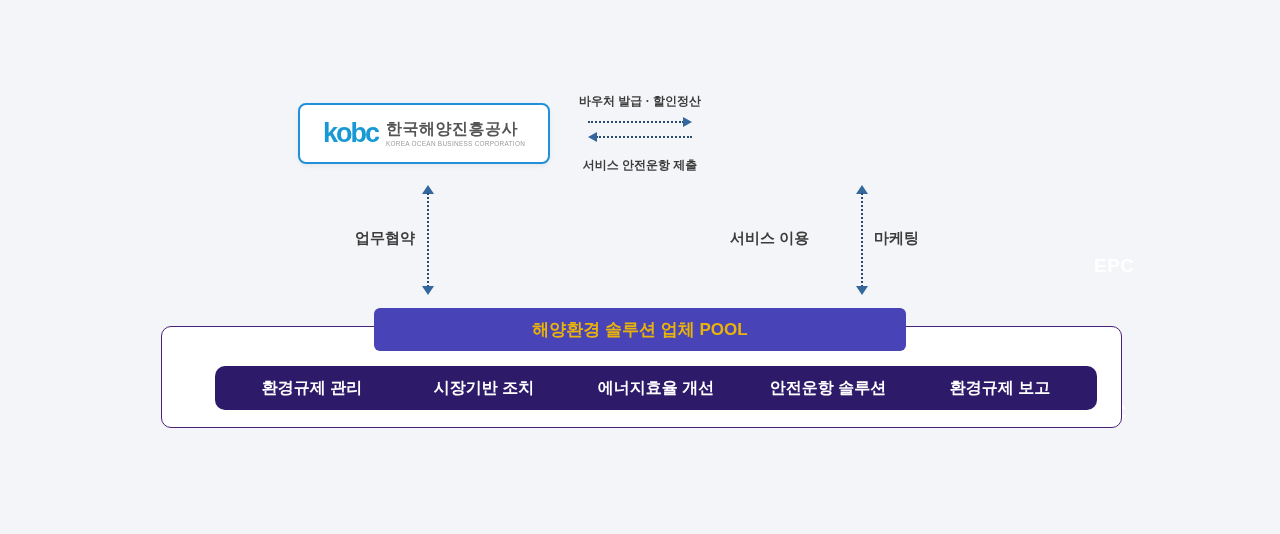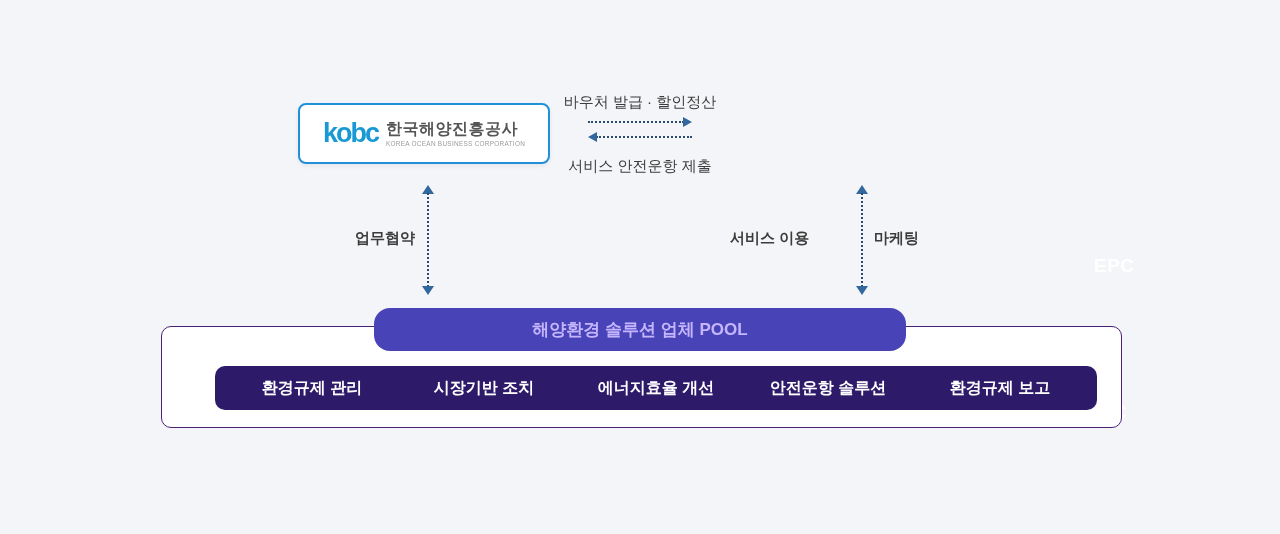--- a/index.html
+++ b/index.html
@@ -27,21 +27,21 @@
   .kobc-names{display:flex;flex-direction:column;align-items:flex-start;line-height:1.15;}
   .kobc-ko{font-size:16px;font-weight:700;color:#555;letter-spacing:0.5px;}
   .kobc-en{font-size:6.4px;color:var(--text-gray);letter-spacing:0.3px;margin-top:2px;}
 
   .shipper-box{position:absolute;left:734px;top:103px;width:250px;height:62px;background:var(--box-blue);
     border-radius:8px;display:flex;align-items:center;justify-content:center;
     color:#fff;font-size:17px;font-weight:700;}
 
   
   .exch-label{position:absolute;width:240px;text-align:center;color:var(--text-dark);
-    font-size:15px;font-weight:400;}
+    font-size:12px;font-weight:700;}
   .exch-top{left:520px;top:93px;}
   .exch-bottom{left:520px;top:157px;}
   .h-arrow{position:absolute;height:10px;}
   .h-arrow .line{position:absolute;top:4px;left:0;right:0;border-top:2px dotted var(--arrow-line);}
   .h-arrow .head{position:absolute;width:0;height:0;top:0;}
   .h-arrow.to-right{left:588px;top:117px;width:104px;}
   .h-arrow.to-right .line{right:8px;}
   .h-arrow.to-right .head{right:0;border-left:9px solid var(--arrow-head);
     border-top:5px solid transparent;border-bottom:5px solid transparent;}
   .h-arrow.to-left{left:588px;top:132px;width:104px;}
@@ -66,22 +66,22 @@
 
   
   .watermark{position:absolute;color:#fff;font-weight:700;}
   .wm-epc{left:1094px;top:255px;font-size:19px;letter-spacing:0.5px;}
   .wm-c{left:1112px;top:401px;font-size:20px;}
 
   
   .pool-outline{position:absolute;left:161px;top:326px;width:961px;height:102px;background:#fff;
     border:1px solid var(--outline-purple);border-radius:10px;box-sizing:border-box;}
   .pool-header{position:absolute;left:374px;top:308px;width:532px;height:43px;background:var(--pool-purple);
-    border-radius:16px;display:flex;align-items:center;justify-content:center;
-    color:#c4b5fd;font-size:17px;font-weight:700;}
+    border-radius:6px;display:flex;align-items:center;justify-content:center;
+    color:#eab308;font-size:17px;font-weight:700;}
   .pool-btn{position:absolute;top:366px;width:194px;height:44px;background:var(--btn-dark);
     border-radius:10px;display:flex;align-items:center;justify-content:center;
     color:#fff;font-size:16px;font-weight:700;}
   .btn-0{left:215px;} .btn-1{left:387px;} .btn-2{left:559px;} .btn-3{left:731px;} .btn-4{left:903px;}
 </style>
 </head>
 <body>
 
 <div class="canvas">
 

